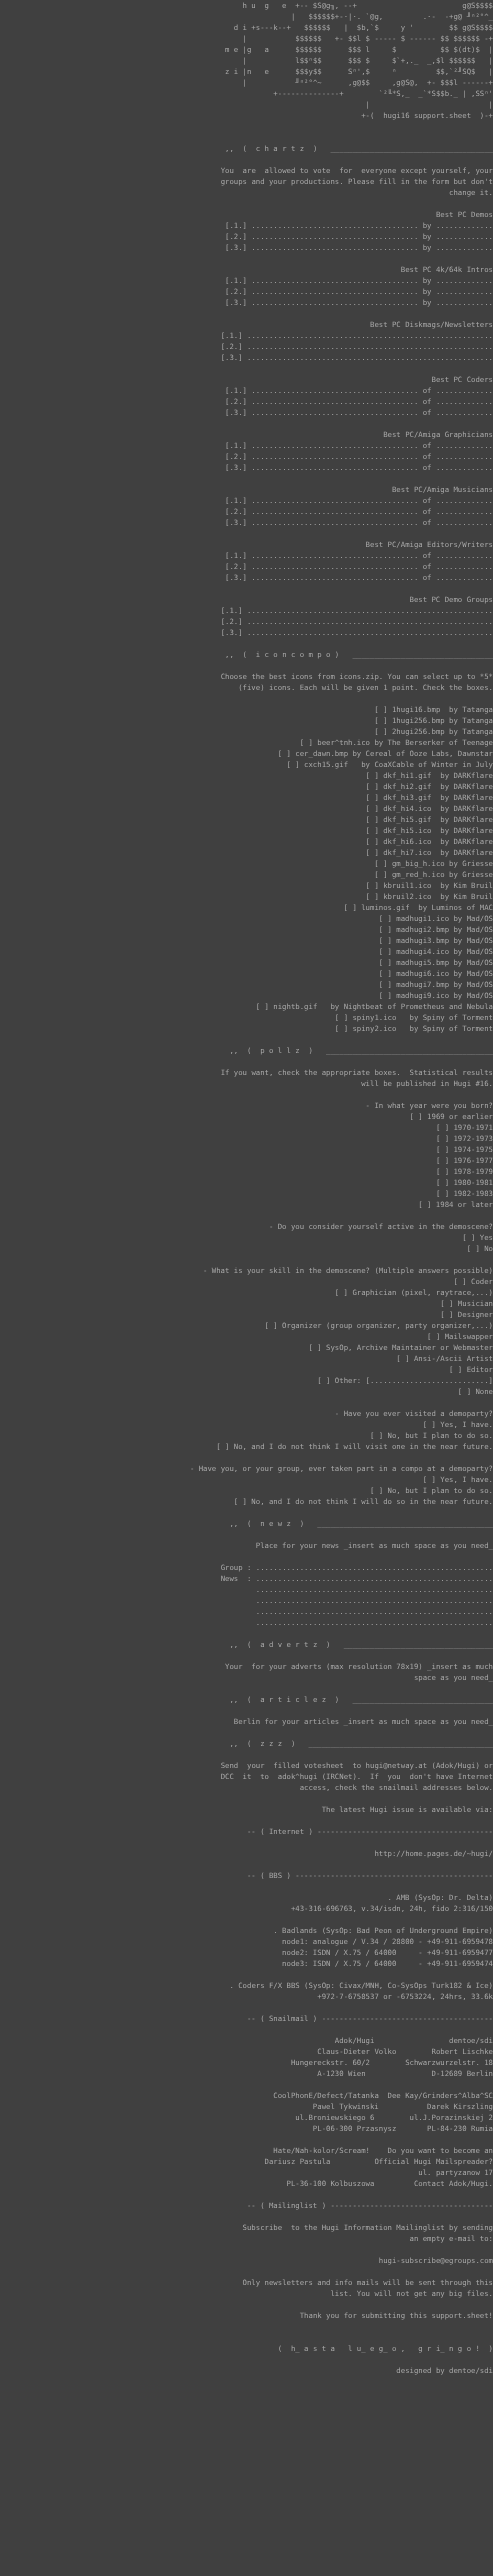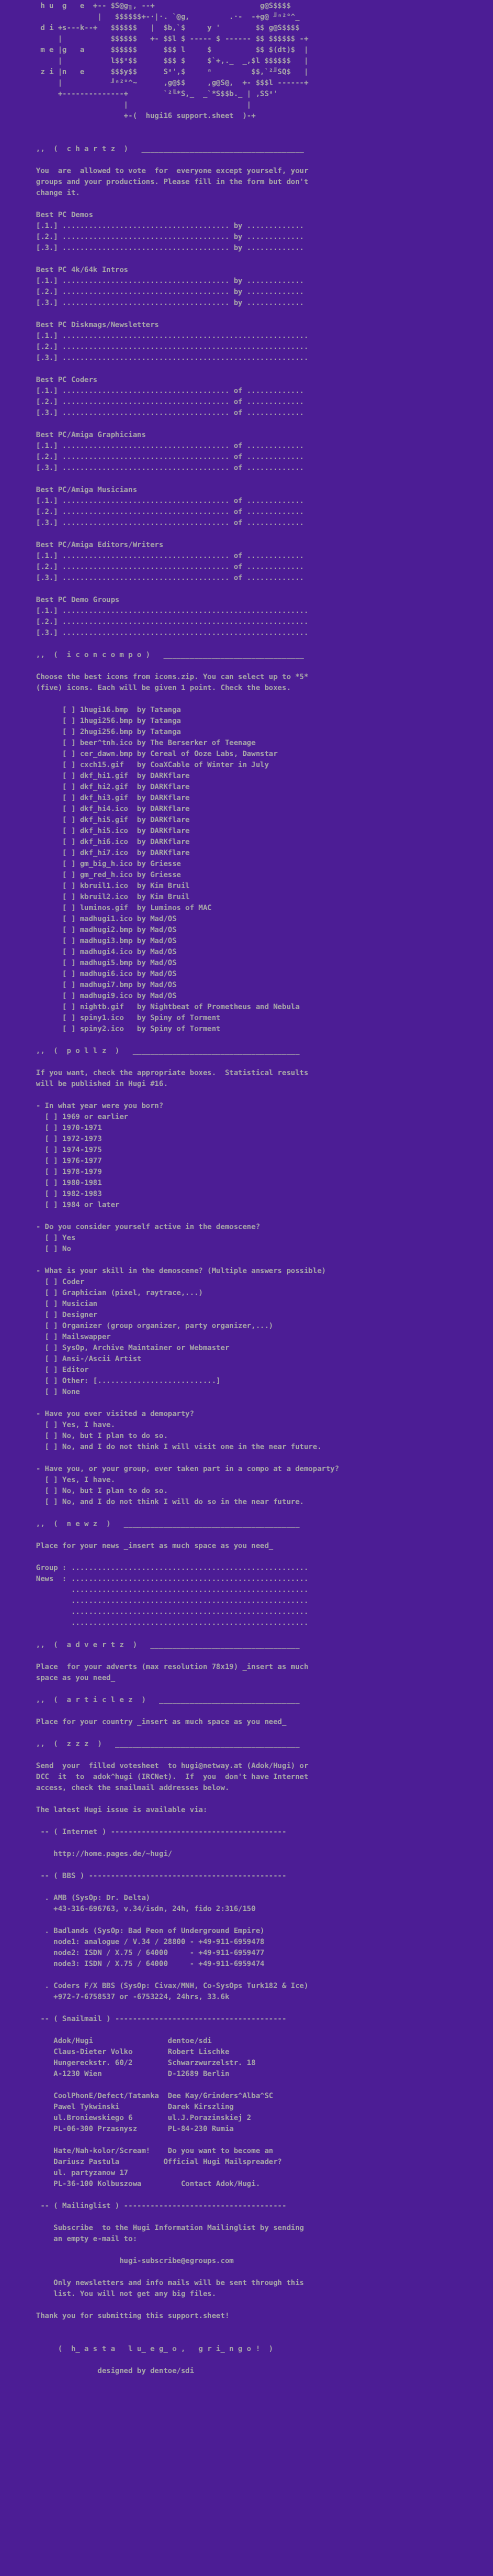--- a/index.html
+++ b/index.html
@@ -1,26 +1,27 @@
 <!DOCTYPE html>
 <html style="font-size:11px"><head>
 <meta charset="utf-8">
 <style>
   html,body{margin:0;padding:0;background:#000;}
   body{width:493px;height:2576px;overflow:hidden;}
   .sheet{
     box-sizing:border-box;
     width:493px;height:2576px;
     padding:0 0 0 36px;
-    background:#4c1d95;
+    background:#404040;
     color:#a9a9a9;
     font-family:"DejaVu Sans Mono",monospace;
     font-size:7.3px;
     line-height:11px;
-    font-weight:bold;
+    font-weight:normal;
+    text-align:right;
   }
   .sheet pre{
     margin:0;padding:0;
     font:inherit;
     white-space:pre;
   }
 </style>
 </head>
 <body>
 
@@ -174,27 +175,27 @@
 Group : ......................................................
 News  : ......................................................
         ......................................................
         ......................................................
         ......................................................
         ......................................................
 
 </pre>
   <pre>,,  (  a d v e r t z  )   __________________________________
 
-Place  for your adverts (max resolution 78x19) _insert as much
+Your  for your adverts (max resolution 78x19) _insert as much
 space as you need_
 
 </pre>
   <pre>,,  (  a r t i c l e z  )   ________________________________
 
-Place for your country _insert as much space as you need_
+Berlin for your articles _insert as much space as you need_
 
 </pre>
   <pre>,,  (  z z z  )   __________________________________________
 
 Send  your  filled votesheet  to hugi@netway.at (Adok/Hugi) or
 DCC  it  to  adok^hugi (IRCNet).  If  you  don't have Internet
 access, check the snailmail addresses below.
 
 The latest Hugi issue is available via:
 

